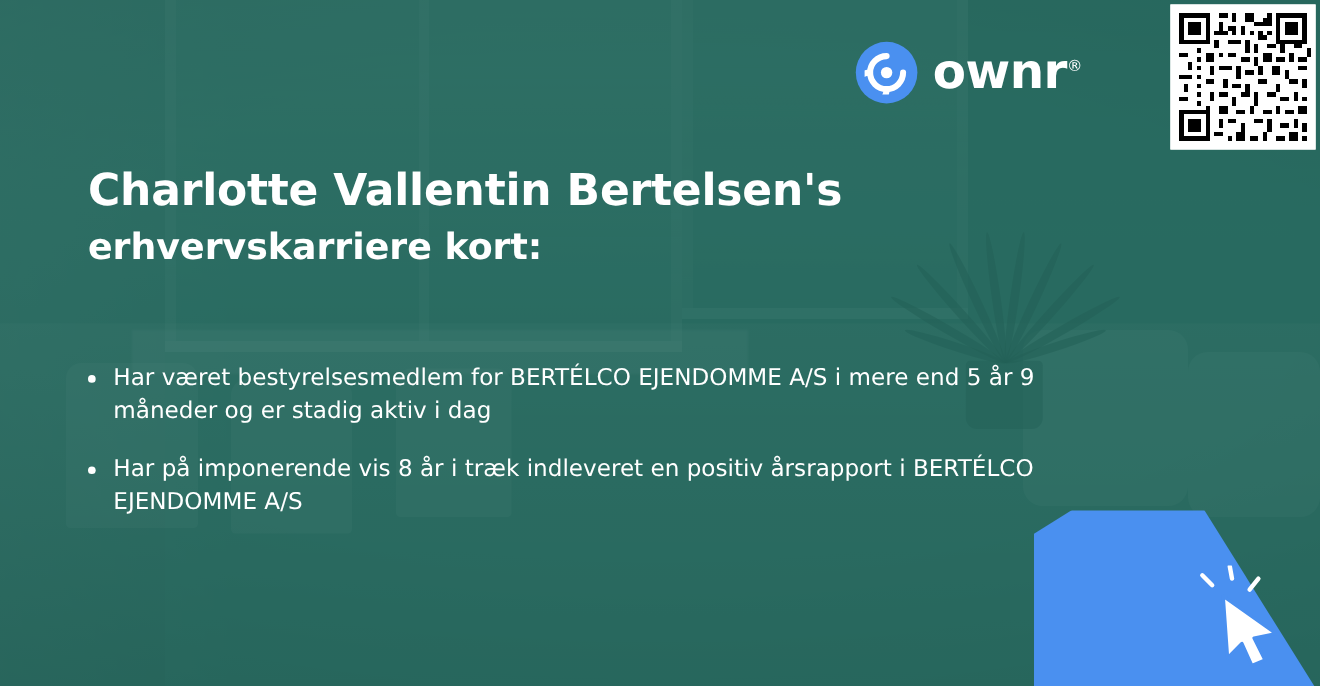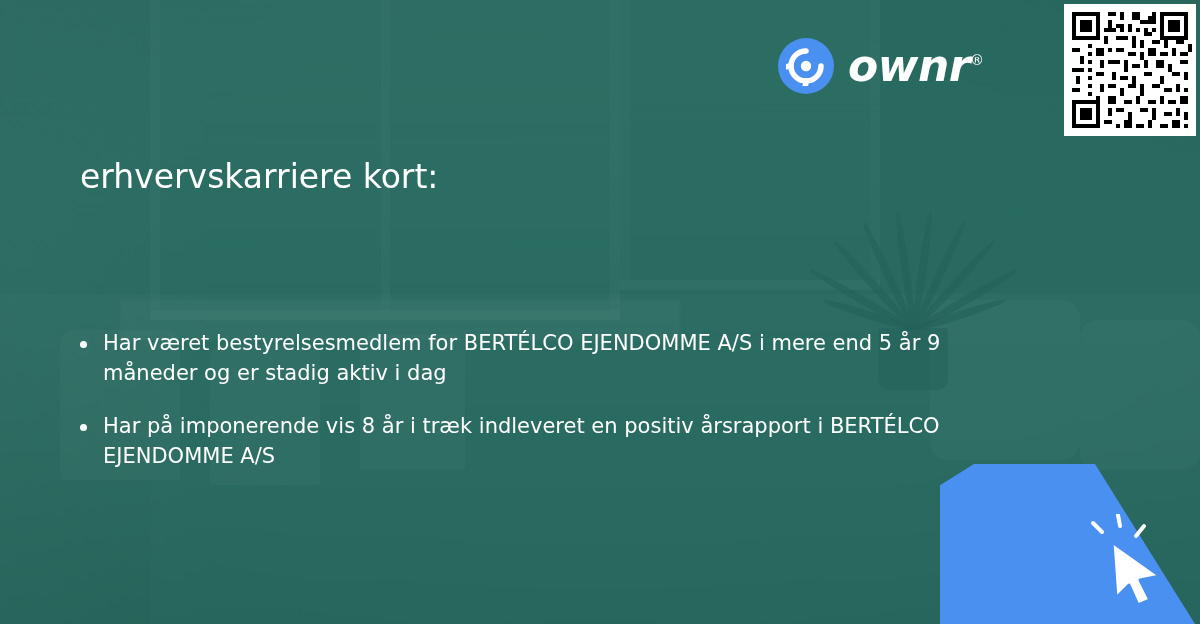--- a/index.html
+++ b/index.html
@@ -130,21 +130,20 @@
   }
 
   
   .logo {
     position: absolute;
     top: 38px;
     left: 778px;
     display: flex;
     align-items: center;
     gap: 14px;
-    font-style: italic;
   }
   .logo-mark {
     width: 56px;
     height: 56px;
     border-radius: 50%;
     background: #4a90f0;
     display: flex;
     align-items: center;
     justify-content: center;
   }
@@ -184,21 +183,21 @@
     color: #ffffff;
   }
   .headline .line1 {
     font-size: 40px;
     font-weight: bold;
     line-height: 1.18;
     letter-spacing: -0.2px;
   }
   .headline .line2 {
     font-size: 33px;
-    font-weight: normal;
+    font-weight: bold;
     line-height: 1.3;
     margin-top: 6px;
   }
 
   
   .bullets {
     position: absolute;
     left: 80px;
     top: 328px;
     width: 900px;
@@ -404,20 +403,21 @@
           <rect x="18" y="30" width="2" height="1"></rect>
         <rect x="21" y="29" width="1" height="2"></rect>
           <rect x="24" y="30" width="2" height="1"></rect>
         <rect x="27" y="29" width="2" height="2"></rect>
           <rect x="30" y="30" width="1" height="1"></rect>
       </g>
     </svg>
   </div>
 
   <div class="headline">
+    <div class="line1">Charlotte Vallentin Bertelsen's</div>
     <div class="line2">erhvervskarriere kort:</div>
   </div>
 
   <div class="bullets">
     <div class="bullet">
       <span class="dot"></span>
       <span class="txt">Har været bestyrelsesmedlem for BERTÉLCO EJENDOMME A/S i mere end 5 år 9 måneder og er stadig aktiv i dag</span>
     </div>
     <div class="bullet">
       <span class="dot"></span>

